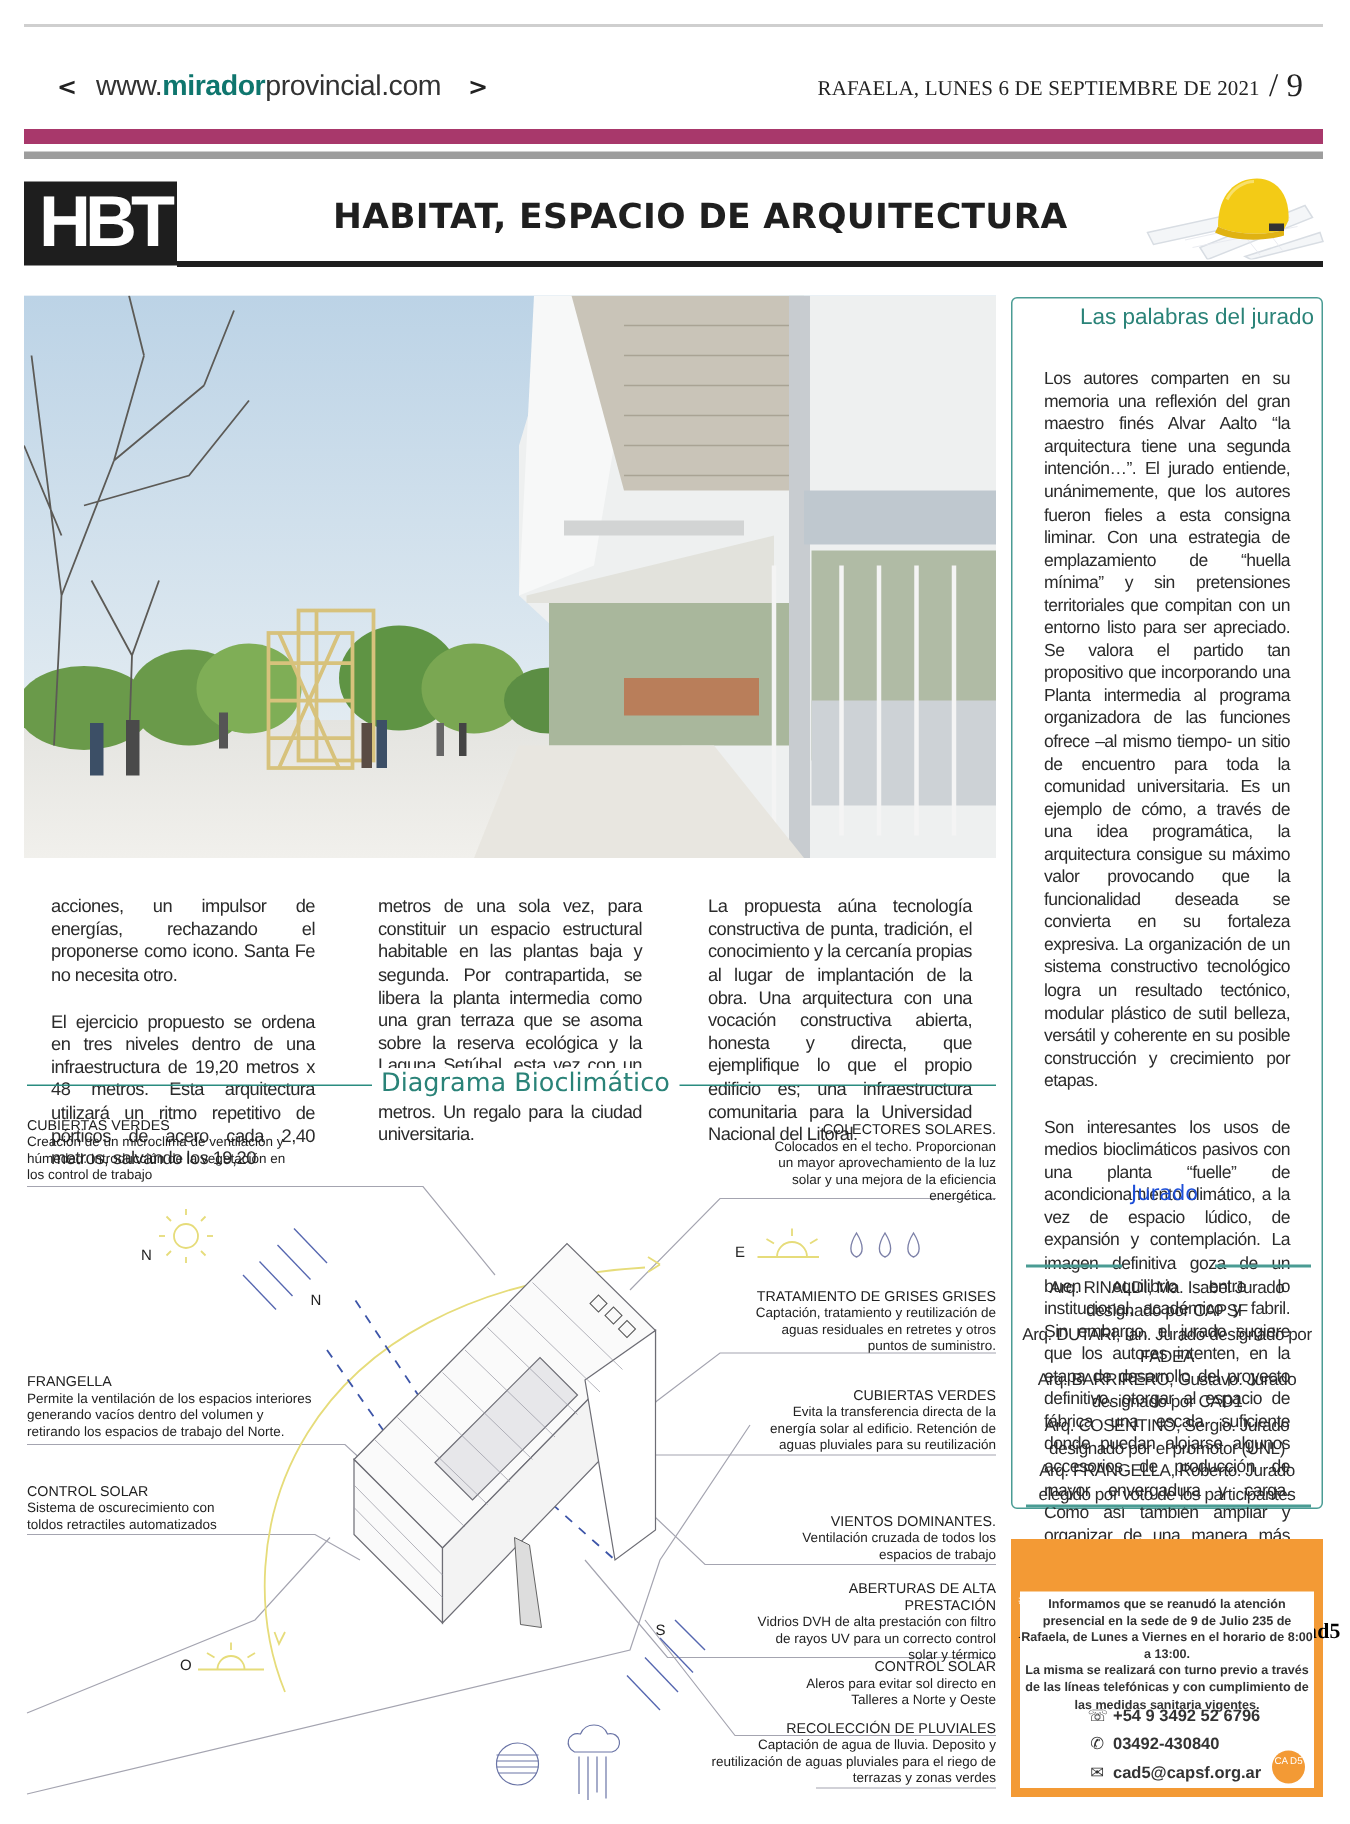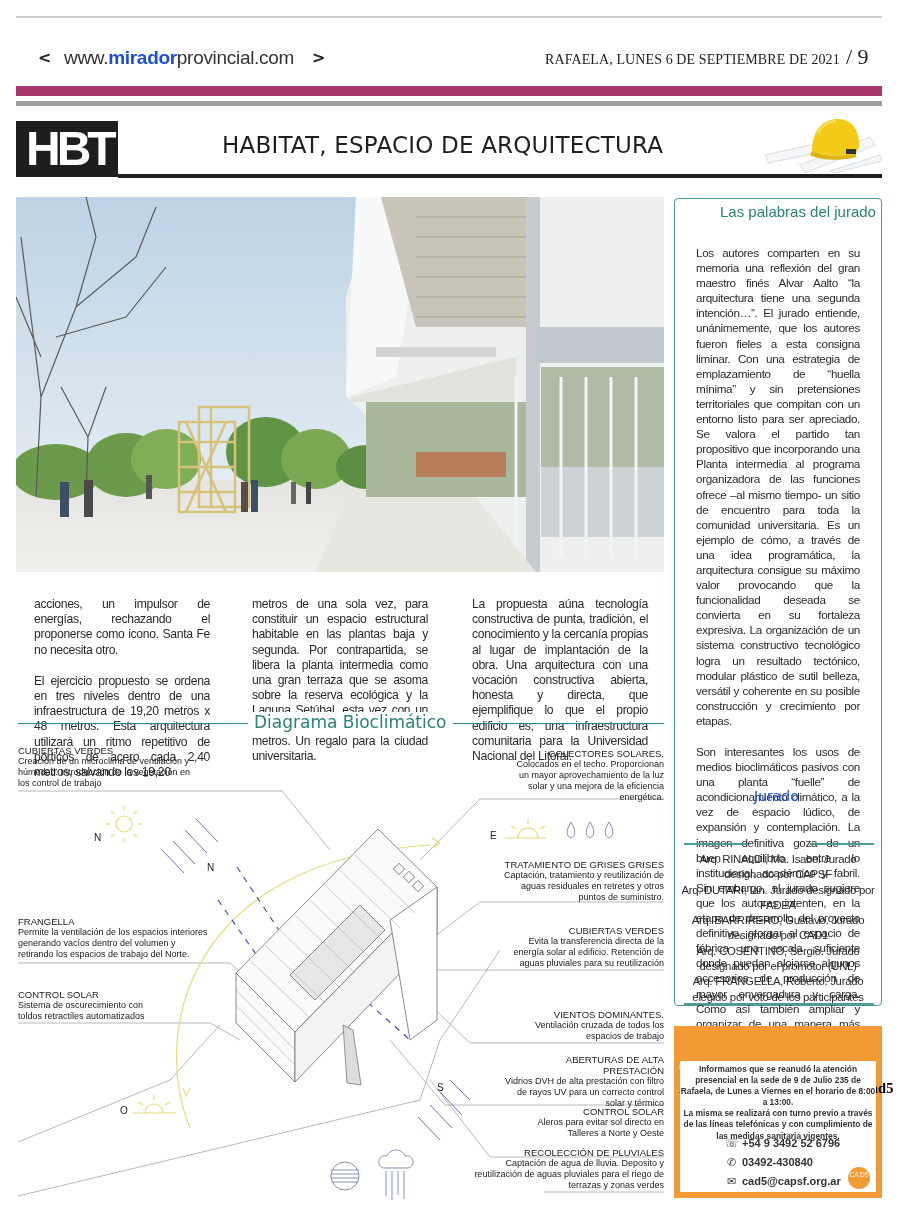--- a/index.html
+++ b/index.html
@@ -5,29 +5,29 @@
   * { box-sizing: border-box; margin: 0; padding: 0; }
   html, body { width: 900px; height: 1216px; background: #ffffff; overflow: hidden; }
   body { position: relative; font-family: "Liberation Sans", sans-serif; color: #2a2a2a; }
 
   .abs { position: absolute; }
 
   
   .top-rule { left: 16px; top: 16px; width: 866px; height: 2px; background: #cfcfcf; }
   .nav-arrow { font-family: "DejaVu Sans", sans-serif; font-weight: bold; font-size: 16px; color: #222; top: 48px; }
   .site { left: 64px; top: 47px; font-family: "Liberation Sans", sans-serif; font-size: 19px; color: #333; letter-spacing: -0.3px; }
-  .site b { font-weight: bold; color: #1d4ed8; text-align: right; }
+  .site b { font-weight: bold; color: #0f766e; text-align: right; }
   .dateline { left: 545px; top: 52px; font-family: "Liberation Serif", serif; font-size: 14px; color: #222; letter-spacing: 0.1px; }
   .pageno { left: 846px; top: 44px; font-family: "Liberation Serif", serif; font-size: 22px; color: #222; }
   .band-magenta { left: 16px; top: 86px; width: 866px; height: 10px; background: #a8386b; }
   .band-gray { left: 16px; top: 101px; width: 866px; height: 5px; background: #9d9d9d; }
 
   .hbt-box { left: 16px; top: 121px; width: 102px; height: 56px; background: #1e1e1e; }
   .hbt-text { left: 26px; top: 122px; font-family: "Liberation Sans", sans-serif; font-weight: bold; font-size: 48px; color: #fff; letter-spacing: -4px; line-height: 54px; }
-  .section-title { left: 222px; top: 132px; font-family: "DejaVu Sans", sans-serif; font-size: 23px; font-weight: normal; color: #1f1f1f; letter-spacing: 0.2px; }
+  .section-title { left: 222px; top: 132px; font-family: "DejaVu Sans", sans-serif; font-size: 23px; font-weight: bold; color: #1f1f1f; letter-spacing: 0.2px; }
   .header-rule { left: 118px; top: 174px; width: 764px; height: 4px; background: #1e1e1e; }
   .helmet { left: 760px; top: 115px; width: 125px; height: 58px; }
 
   
   .photo { left: 16px; top: 197px; width: 648px; height: 375px; overflow: hidden; background: #dfe9f1; }
 
   
   .col { font-family: "Liberation Sans", sans-serif; font-size: 12.2px; line-height: 15.2px; color: #2b2b2b; text-align: justify; font-stretch: condensed; letter-spacing: -0.35px; }
   .col p { margin: 16px; }
 

